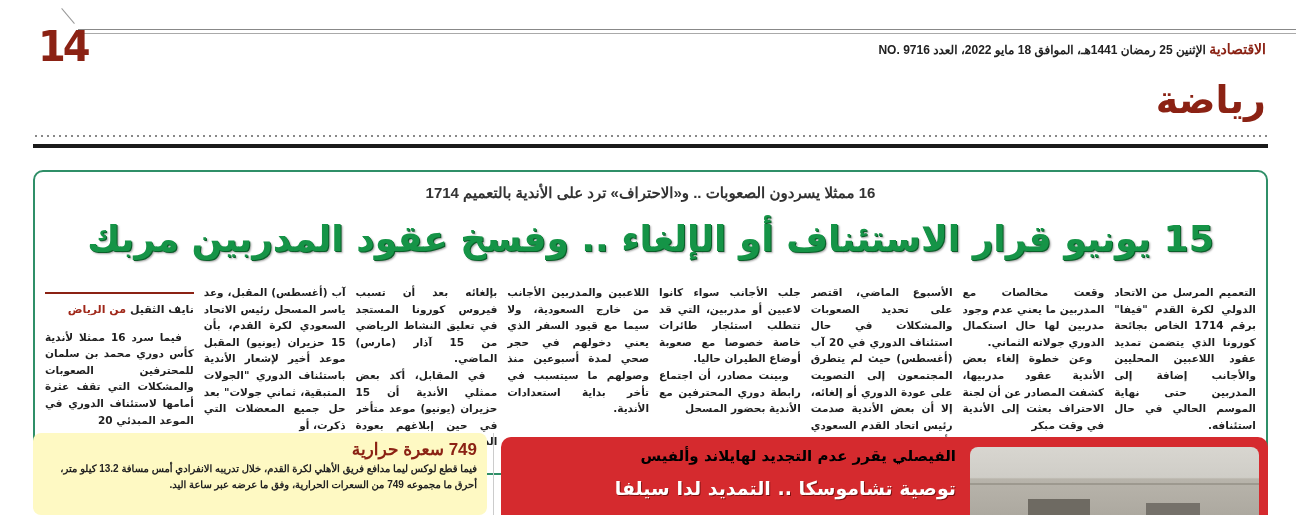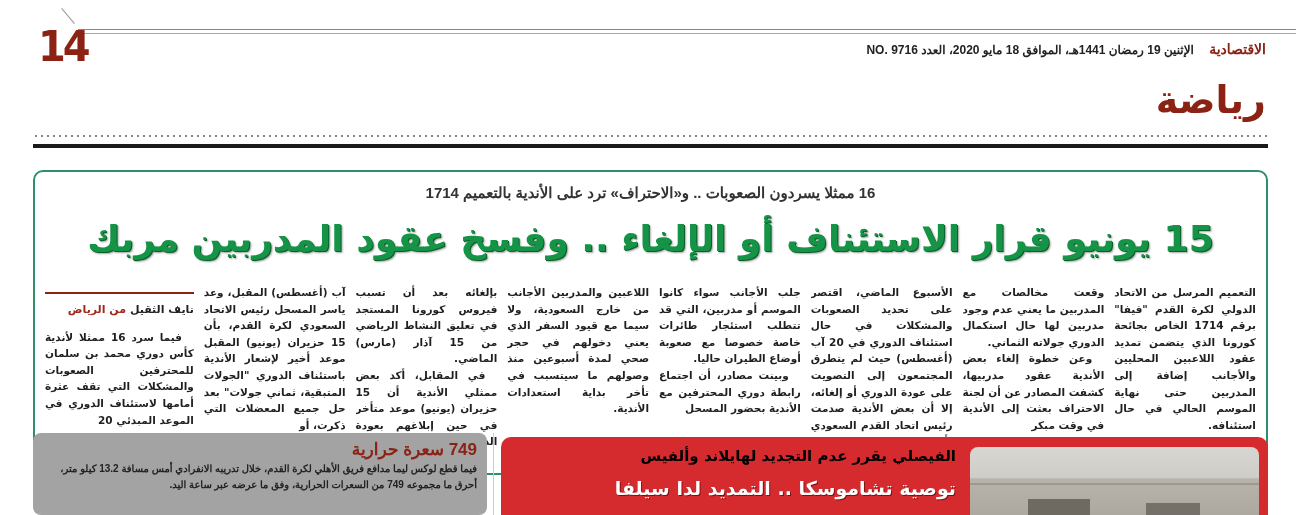--- a/index.html
+++ b/index.html
@@ -17,21 +17,21 @@
       background: #999; transform: rotate(50deg); transform-origin: left top;
     }
     .top-rule1 { position: absolute; left: 78px; top: 29px; width: 1222px; height: 1px; background: #888; }
     .top-rule2 { position: absolute; left: 78px; top: 33px; width: 1222px; height: 1px; background: #aaa; }
 
     .masthead {
       position: absolute; right: 30px; top: 41px; direction: rtl;
       font-family: "Liberation Sans", sans-serif; font-size: 12px; font-weight: bold; color: #222;
       white-space: nowrap;
     }
-    .masthead .brand { color: #8b2214; font-size: 14px; font-weight: 900; margin-left: 12px; }
+    .masthead .brand { color: #8b2214; font-size: 14px; font-weight: 900; margin-left: 0; }
 
     .section-title {
       position: absolute; right: 30px; top: 76px; direction: rtl;
       font-family: "DejaVu Sans", sans-serif; font-weight: bold; font-size: 38px; line-height: 48px;
       color: #8b2214;
       text-align: right;
     }
     .dots {
       position: absolute; left: 33px; top: 135px; width: 1235px; height: 2px;
       background-image: radial-gradient(circle, #888 0.8px, transparent 1px);
@@ -64,21 +64,21 @@
     }
     .col p { text-indent: 0; }
     .col p.indent { text-indent: 12px; }
     .col.first { flex: 1.05 1 0; }
     .byline-rule { height: 2px; background: #8b2214; margin: 8px 0 8px 0; }
     .byline { font-size: 11px; font-weight: bold; color: #222; margin-bottom: 10px; }
     .byline .from { color: #a0281a; }
 
     .callout {
       position: absolute; left: 33px; top: 433px; width: 454px; height: 82px;
-      background: #a3a3a3; border-radius: 8px; direction: rtl; padding: 6px 10px 0 10px;
+      background: #fef9c3; border-radius: 8px; direction: rtl; padding: 6px 10px 0 10px;
     }
     .callout-title {
       font-family: "Liberation Sans", sans-serif; font-weight: bold; font-size: 17px; color: #8b2214; line-height: 22px;
     }
     .callout-body {
       font-family: "Liberation Sans", sans-serif; font-weight: bold; font-size: 10px; line-height: 16px; color: #222;
     }
     .vsep { position: absolute; left: 493px; top: 433px; width: 1px; height: 82px; background: #ccc; }
 
     .red-box {
@@ -107,21 +107,21 @@
 <body>
 
 <div class="diag-line"></div>
 <div class="top-rule1"></div>
 <div class="top-rule2"></div>
 
 <div class="page-num">14</div>
 
 <div class="masthead">
   <span class="brand">الاقتصادية</span>
-  <span>الإثنين 19 رمضان 1441هـ، الموافق 18 مايو 2020، العدد 9716 .NO</span>
+  <span>الإثنين 25 رمضان 1441هـ، الموافق 18 مايو 2022، العدد 9716 .NO</span>
 </div>
 
 <div class="section-title">رياضة</div>
 <div class="dots"></div>
 <div class="thick-rule"></div>
 
 <div class="green-box">
   <div class="kicker">16 ممثلا يسردون الصعوبات .. و«الاحتراف» ترد على الأندية بالتعميم 1714</div>
   <div class="headline">15 يونيو قرار الاستئناف أو الإلغاء .. وفسخ عقود المدربين مربك</div>
 
@@ -139,21 +139,21 @@
     </div>
     <div class="col">
       <p>بإلغائه بعد أن تسبب فيروس كورونا المستجد في تعليق النشاط الرياضي من 15 آذار (مارس) الماضي.</p>
       <p class="indent">في المقابل، أكد بعض ممثلي الأندية أن 15 حزيران (يونيو) موعد متأخر في حين إبلاغهم بعودة الدوري للتحرك لجلب</p>
     </div>
     <div class="col">
       <p>اللاعبين والمدربين الأجانب من خارج السعودية، ولا سيما مع قيود السفر الذي يعني دخولهم في حجر صحي لمدة أسبوعين منذ وصولهم ما سيتسبب في تأخر بداية استعدادات الأندية.</p>
 
     </div>
     <div class="col">
-      <p>جلب الأجانب سواء كانوا الموسم أو مدربين، التي قد تتطلب استئجار طائرات خاصة خصوصا مع صعوبة أوضاع الطيران حاليا.</p>
+      <p>جلب الأجانب سواء كانوا لاعبين أو مدربين، التي قد تتطلب استئجار طائرات خاصة خصوصا مع صعوبة أوضاع الطيران حاليا.</p>
       <p class="indent">وبينت مصادر، أن اجتماع رابطة دوري المحترفين مع الأندية بحضور المسحل</p>
     </div>
     <div class="col">
       <p>الأسبوع الماضي، اقتصر على تحديد الصعوبات والمشكلات في حال استئناف الدوري في 20 آب (أغسطس) حيث لم يتطرق المجتمعون إلى التصويت على عودة الدوري أو إلغائه، إلا أن بعض الأندية صدمت رئيس اتحاد القدم السعودي بأنها</p>
     </div>
     <div class="col">
       <p>وقعت مخالصات مع المدربين ما يعني عدم وجود مدربين لها حال استكمال الدوري جولاته الثماني.</p>
       <p class="indent">وعن خطوة إلغاء بعض الأندية عقود مدربيها، كشفت المصادر عن أن لجنة الاحتراف بعثت إلى الأندية في وقت مبكر</p>
     </div>
     <div class="col">

